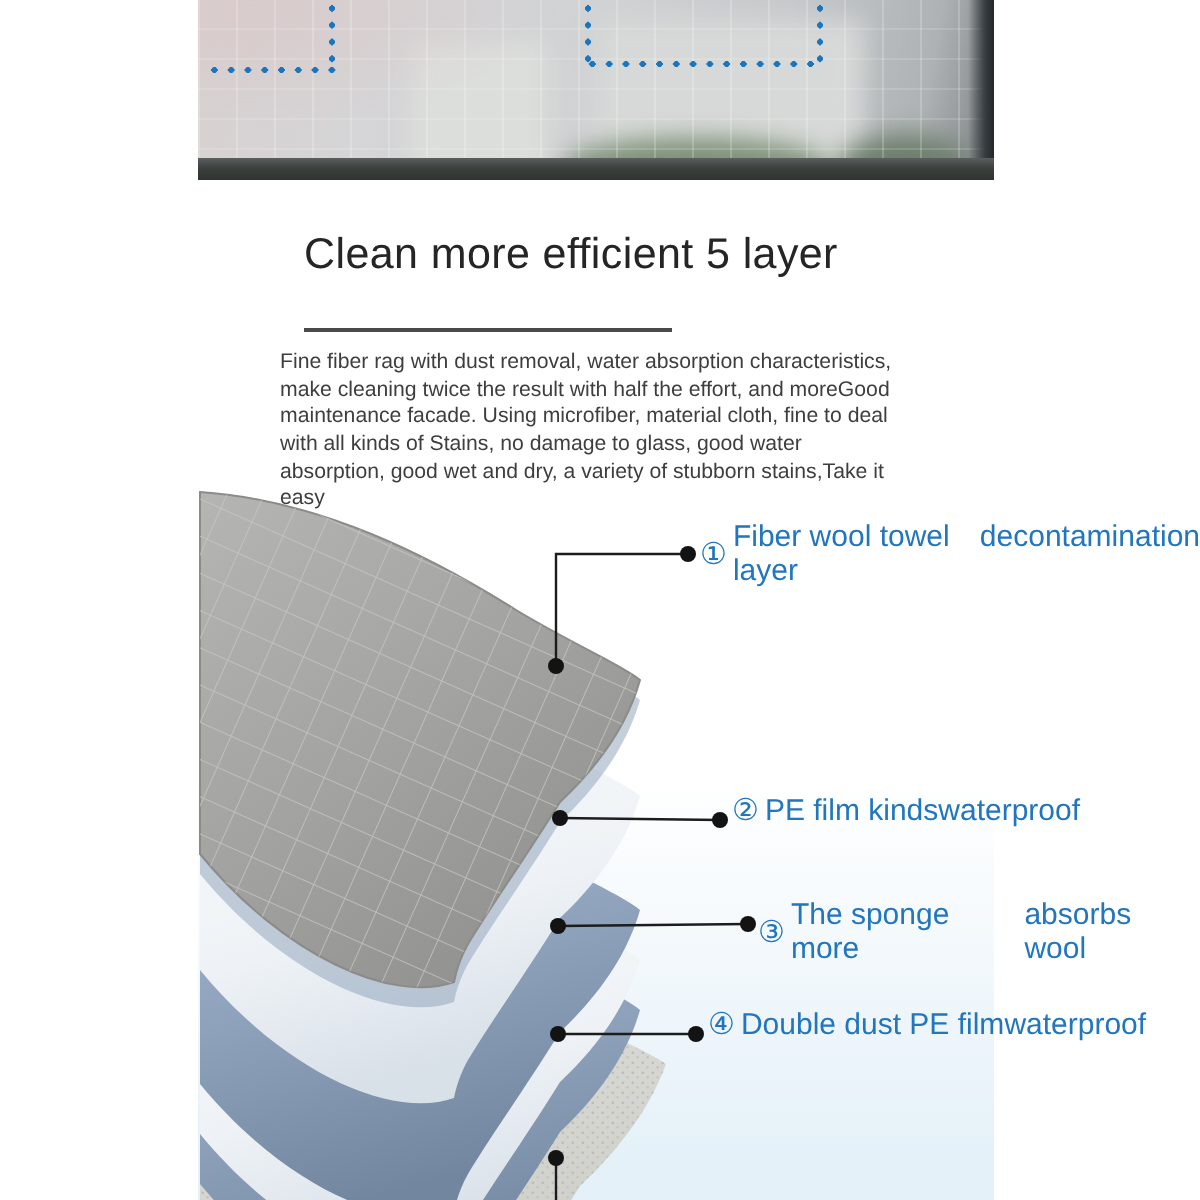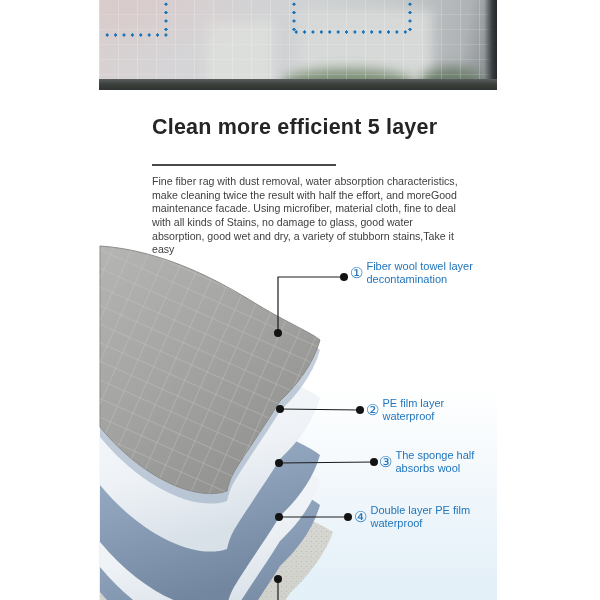--- a/index.html
+++ b/index.html
@@ -26,38 +26,38 @@
   }
   .hero-edge-right{
     position:absolute;top:0;right:0;bottom:0;width:13px;
     background:linear-gradient(90deg,rgba(42,46,50,0) 0%,#383d41 65%,#24282c 100%);
   }
   .dots-h{position:absolute;height:4px;background-image:radial-gradient(circle 1.6px at center,var(--dot) 97%,transparent);background-size:8.4px 100%}
   .dots-v{position:absolute;width:4px;background-image:radial-gradient(circle 1.6px at center,var(--dot) 97%,transparent);background-size:100% 8.4px}
   
   .title{
     position:absolute;left:152px;top:116px;
-    font-size:21.5px;font-weight:bold;line-height:1.08;color:#252525;letter-spacing:.2px;
+    font-size:21.5px;font-weight:normal;line-height:1.08;color:#252525;letter-spacing:.2px;
   }
   .rule{position:absolute;left:152px;top:164px;width:184px;height:2px;background:#4a4a4a}
   .para{
-    position:absolute;left:152px;top:175px;width:315px;
+    position:absolute;left:140px;top:175px;width:315px;
     font-size:10.6px;line-height:1.29;color:#3e3e3e;
   }
   
   .tint{
     position:absolute;left:99px;top:388px;width:398px;height:212px;
     background:linear-gradient(180deg,rgba(231,242,249,0) 0%,rgba(224,238,247,.85) 90%);
   }
   
   .diagram-svg{position:absolute;left:99px;top:235px;width:401px;height:365px}
   
   .callout{position:absolute;display:flex;align-items:center;gap:3px;color:#2176bd}
   .callout .num{font-size:15px;line-height:1;flex:0 0 auto}
-  .callout .ctext{display:flex;flex-direction:column;font-size:11px;line-height:1.15}
+  .callout .ctext{display:flex;flex-direction:row;font-size:15px;line-height:1.15}
 </style>
 </head>
 <body>
 
 <div class="hero" style="--dot:#1b75bb">
   <div class="hero-blur">
     <div class="hero-shape" style="left:28%;top:28%;width:16%;height:75%;background:#dcdedb"></div>
     <div class="hero-shape" style="left:50%;top:18%;width:32%;height:85%;background:#d6d9d7"></div>
     <div class="hero-shape" style="left:46%;top:72%;width:32%;height:26%;background:#7e9078;border-radius:50%"></div>
     <div class="hero-shape" style="left:79%;top:70%;width:16%;height:30%;background:#6e7f6d;border-radius:50%"></div>
@@ -148,30 +148,30 @@
 <div class="callout" style="left:350px;top:260px">
   <span class="num">①</span>
   <span class="ctext">
     <span>Fiber wool towel layer</span>
     <span>decontamination</span>
   </span>
 </div>
 <div class="callout" style="left:366px;top:397px">
   <span class="num">②</span>
   <span class="ctext">
-    <span>PE film layer</span>
+    <span>PE film kinds</span>
     <span>waterproof</span>
   </span>
 </div>
 <div class="callout" style="left:379px;top:449px">
   <span class="num">③</span>
   <span class="ctext">
-    <span>The sponge half</span>
+    <span>The sponge more</span>
     <span>absorbs wool</span>
   </span>
 </div>
 <div class="callout" style="left:354px;top:504px">
   <span class="num">④</span>
   <span class="ctext">
-    <span>Double layer PE film</span>
+    <span>Double dust PE film</span>
     <span>waterproof</span>
   </span>
 </div>
 
 </body></html>

